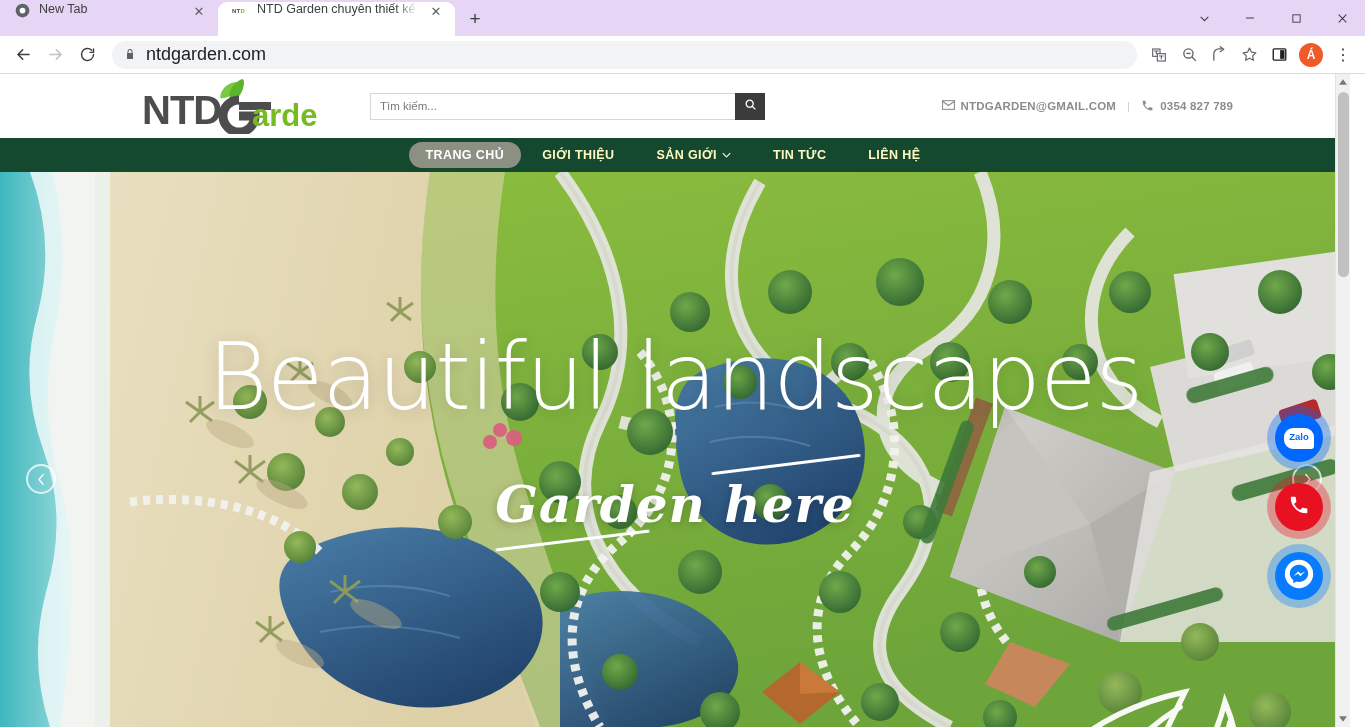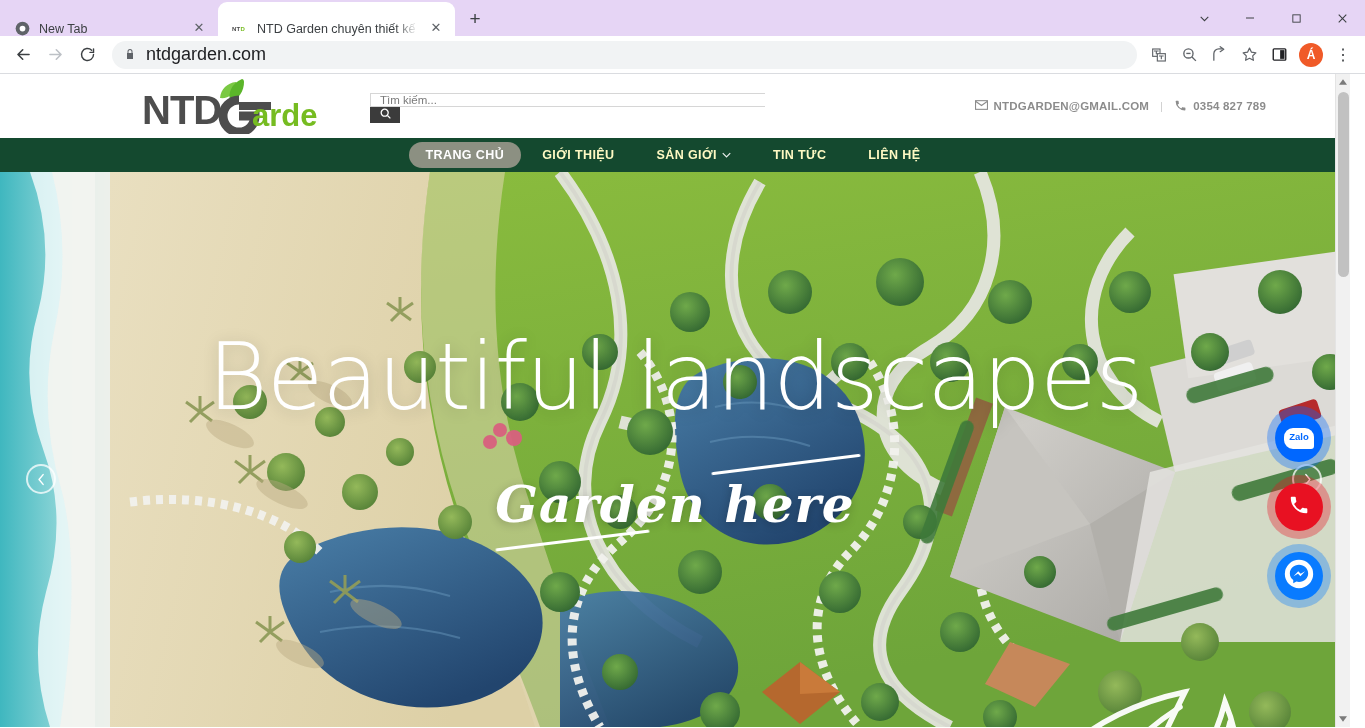--- a/index.html
+++ b/index.html
@@ -16,21 +16,21 @@
   .tabstrip {
     height: 36px;
     background: #e6d5f5;
     display: flex;
     align-items: flex-end;
     position: relative;
   }
   .tab {
     height: 34px;
     display: flex;
-    align-items: flex-end;
+    align-items: flex-start;
     gap: 9px;
     padding: 0 10px 0 14px;
     font-size: 12.5px;
     color: #3c4043;
     position: relative;
     border-radius: 9px 9px 0 0;
     cursor: default;
   }
   .tab.inactive { width: 218px; }
   .tab.active {
@@ -125,21 +125,20 @@
     padding: 0 0 0 140px;
   }
   .logo { display: flex; align-items: flex-end; height: 56px; position: relative; }
   .logo-svg { display: block; }
 
   .searchwrap {
     display: flex;
     margin-left: 52px;
     height: 27px;
     width: 395px;
-    flex-direction: column;
   }
   .search-input {
     flex: 1;
     border: 1px solid #d6d6d6;
     border-right: none;
     font-size: 11.5px;
     font-family: "Liberation Sans", sans-serif;
     padding: 0 9px;
     color: #333;
     outline: none;
@@ -149,21 +148,21 @@
   .search-btn {
     width: 30px;
     background: #3b3b3b;
     border: none;
     color: #fff;
     display: flex; align-items: center; justify-content: center;
   }
 
   .contact {
     margin-left: auto;
-    margin-right: 84px;
+    margin-right: 117px;
     display: flex;
     align-items: center;
     gap: 11px;
     font-size: 11.5px;
     font-weight: 700;
     color: #8c8c8c;
     letter-spacing: .2px;
     padding-left: 8px;
   }
   .contact-item { display: flex; align-items: center; gap: 6px; }

